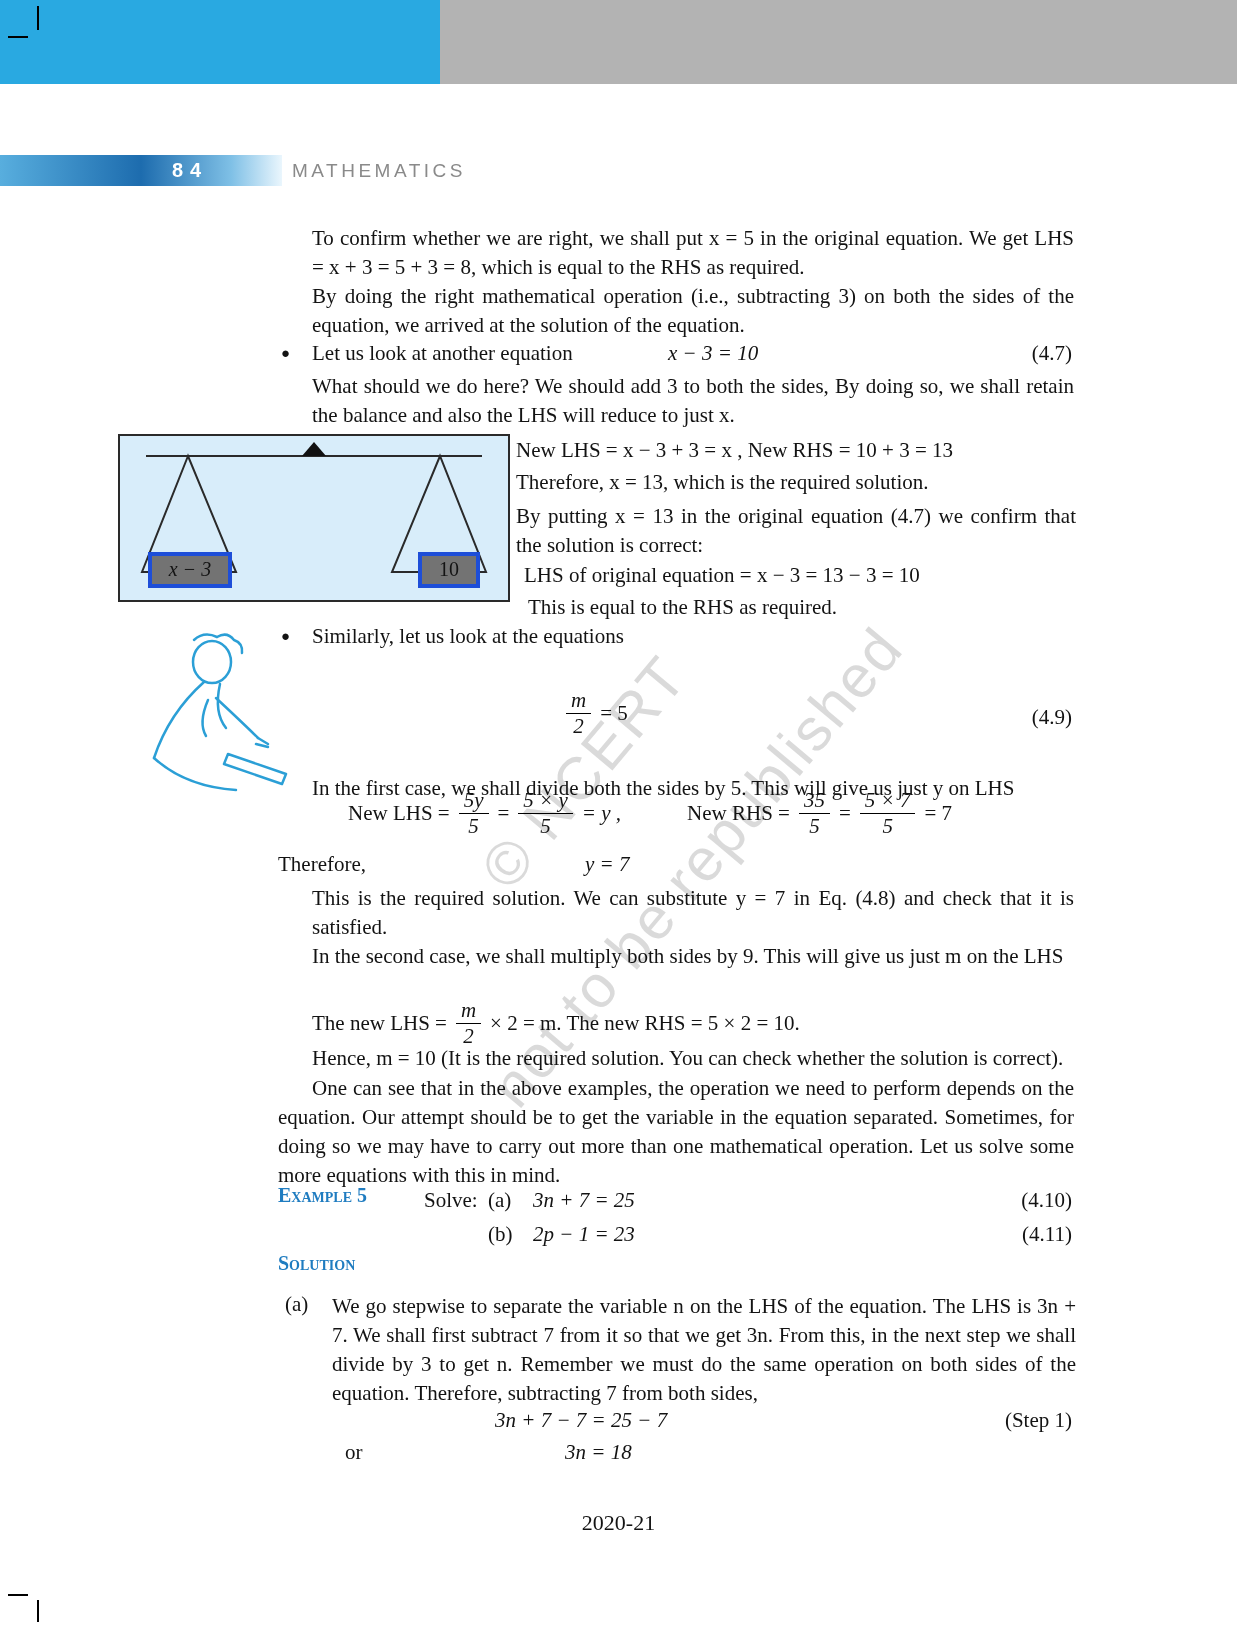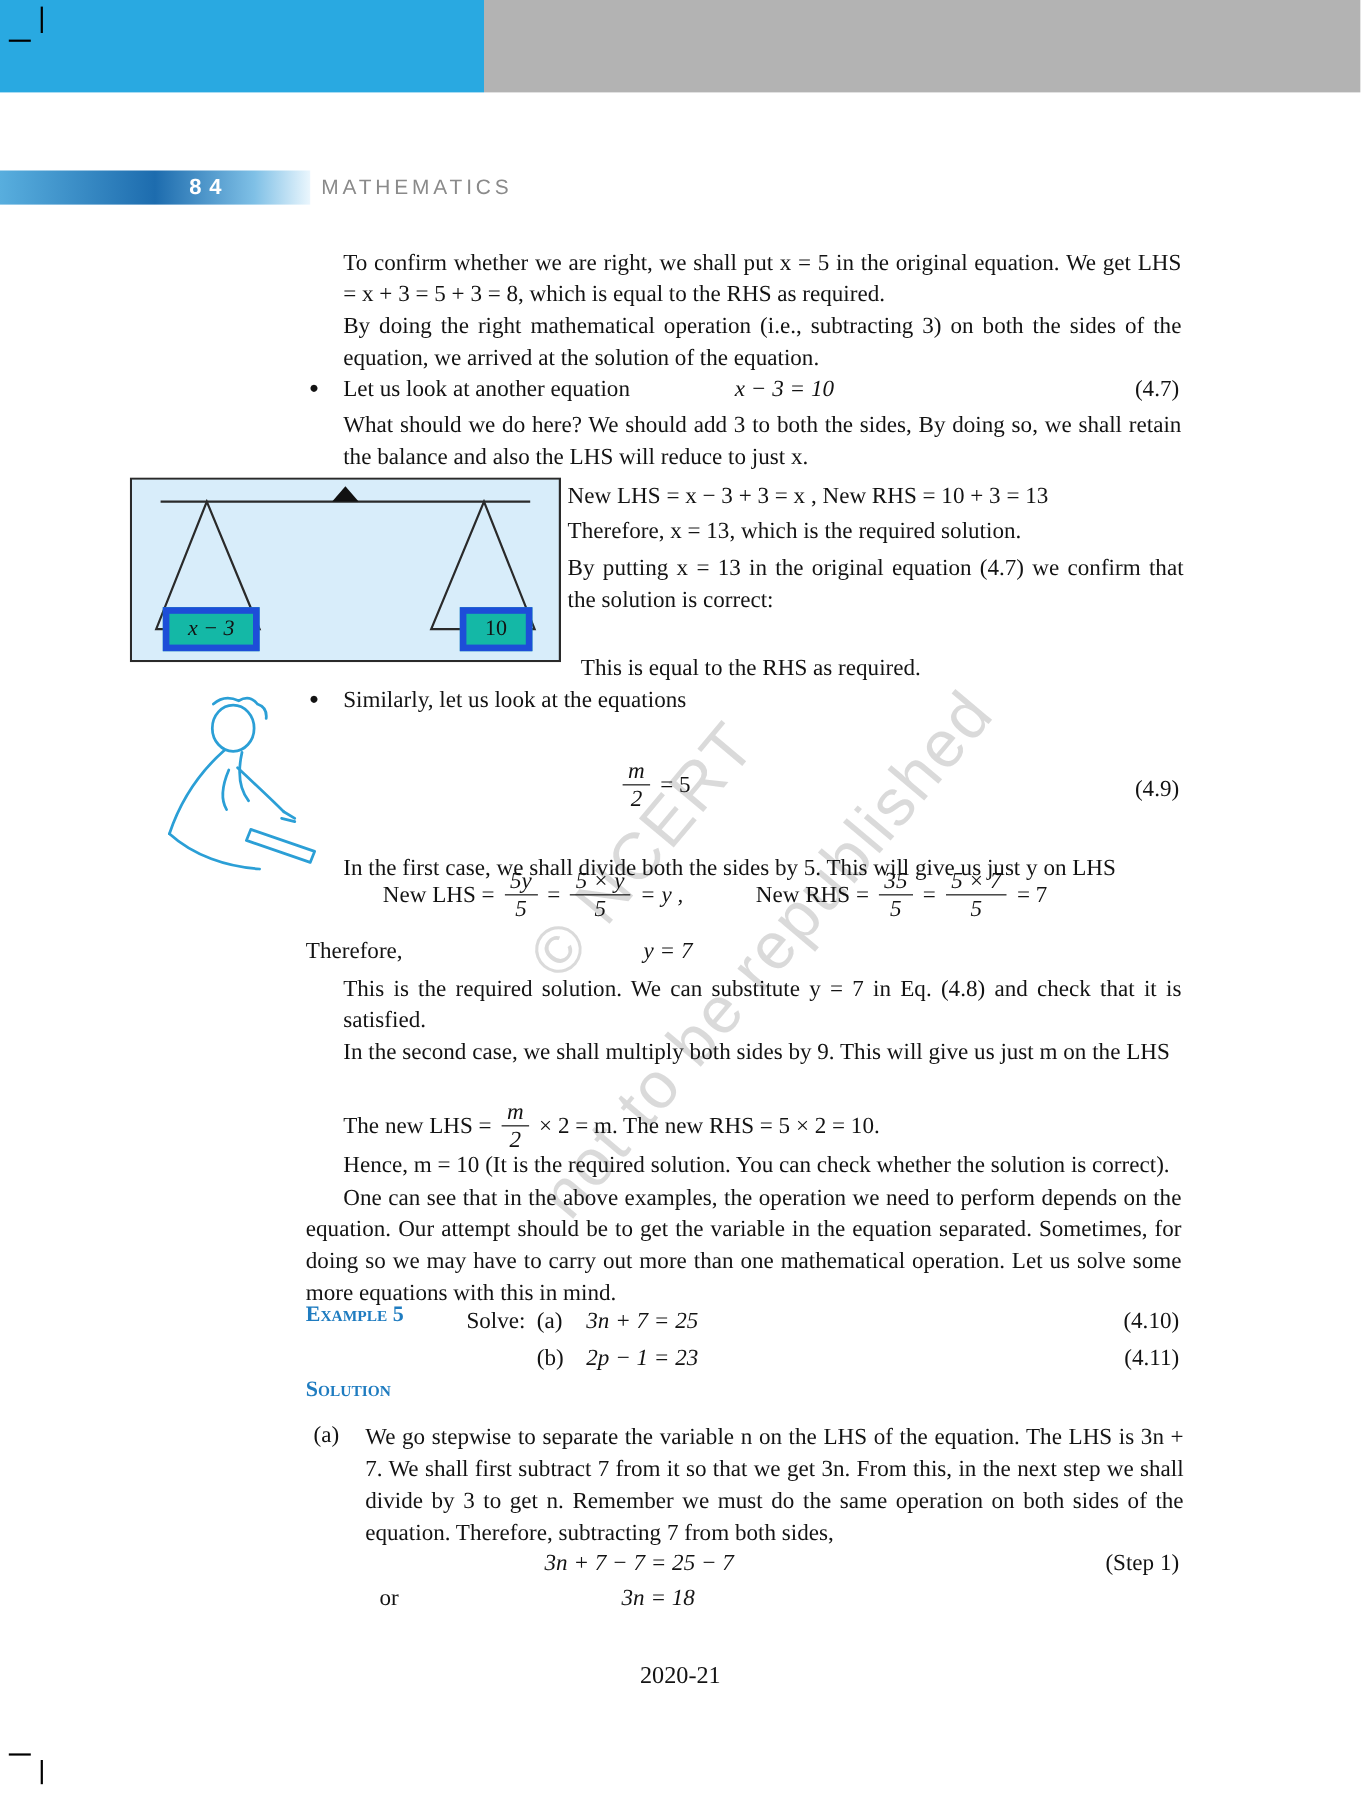--- a/index.html
+++ b/index.html
@@ -23,21 +23,21 @@
             letter-spacing:7px;padding-left:172px;box-sizing:border-box;}
   .hdr-title{position:absolute;left:292px;top:160px;font-family:"Liberation Sans",sans-serif;
              font-size:19px;letter-spacing:3.5px;color:#8a8a8a;}
   
   .watermark{position:absolute;left:255px;top:585px;width:770px;height:470px;display:flex;
              flex-direction:column;justify-content:center;align-items:center;gap:78px;
              transform:rotate(-50deg);color:#bdbdbd;opacity:.55;pointer-events:none;
              font-family:"Liberation Sans",sans-serif;font-size:60px;letter-spacing:2px;white-space:nowrap;}
   
   .figure{position:absolute;left:118px;top:434px;width:392px;height:168px;}
-  .pan-label{position:absolute;background:#14b8a6;border:6px solid #1d4ed8;text-align:center;
+  .pan-label{position:absolute;background:#737373;border:4px solid #1d4ed8;text-align:center;
              font-size:20px;line-height:26px;}
   
   .sketch{position:absolute;left:116px;top:626px;width:178px;height:188px;}
   
   .frac{display:inline-flex;flex-direction:column;align-items:center;vertical-align:middle;
         font-style:italic;line-height:1.2;}
   .frac .fnum{padding:0 5px;border-bottom:1.6px solid #000;}
   .frac .fden{padding:0 5px;}
   .eqflex{position:absolute;display:flex;align-items:center;gap:9px;white-space:nowrap;}
   .blue-head{font-family:"Liberation Serif",serif;font-variant:small-caps;font-weight:700;
@@ -85,20 +85,21 @@
       <polygon points="70,22 24,138 118,138" fill="none" stroke="#2a2a2a" stroke-width="2"></polygon>
       <polygon points="322,22 274,138 368,138" fill="none" stroke="#2a2a2a" stroke-width="2"></polygon>
     </svg>
     <div class="pan-label it" style="left:30px;top:118px;width:76px;height:28px;">x − 3</div>
     <div class="pan-label" style="left:300px;top:118px;width:54px;height:28px;">10</div>
   </div>
 
   <div class="abs nowrap" style="left:516px;top:438px;">New LHS = x − 3 + 3 = x  ,    New RHS = 10 + 3 = 13</div>
   <div class="abs nowrap" style="left:516px;top:470px;">Therefore, x = 13,  which is the required solution.</div>
   <div class="para" style="left:516px;top:502px;width:560px;">By putting x = 13 in the original equation (4.7) we confirm that the solution is correct:</div>
+  <div class="abs nowrap" style="left:524px;top:563px;">LHS of original equation = x − 3 = 13 − 3 = 10</div>
   <div class="abs nowrap" style="left:528px;top:595px;">This is equal to the RHS as required.</div>
 
   <div class="row" style="top:624px;">
     <span class="bullet" style="left:281px;top:4px;">●</span>
     <span style="left:312px;">Similarly, let us look at the equations</span>
   </div>
   <div class="eqflex" style="left:566px;top:688px;">
     <span class="frac">
       <span class="fnum">m</span>
       <span class="fden">2</span>

